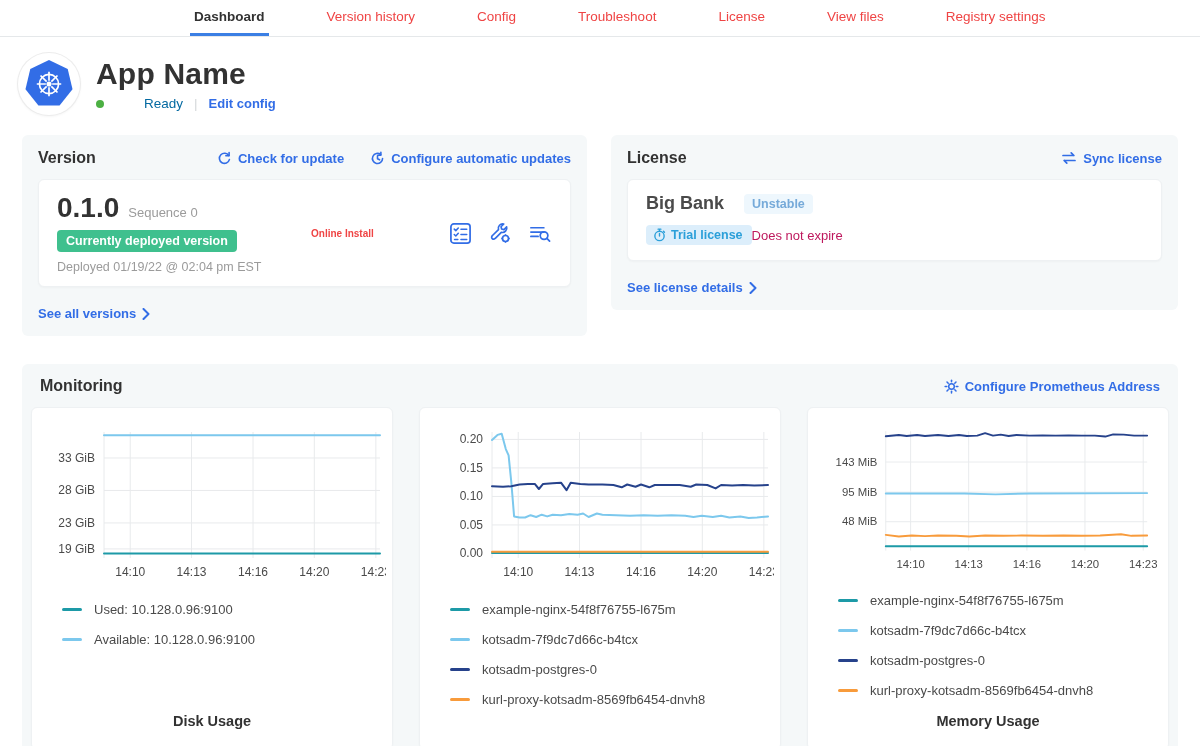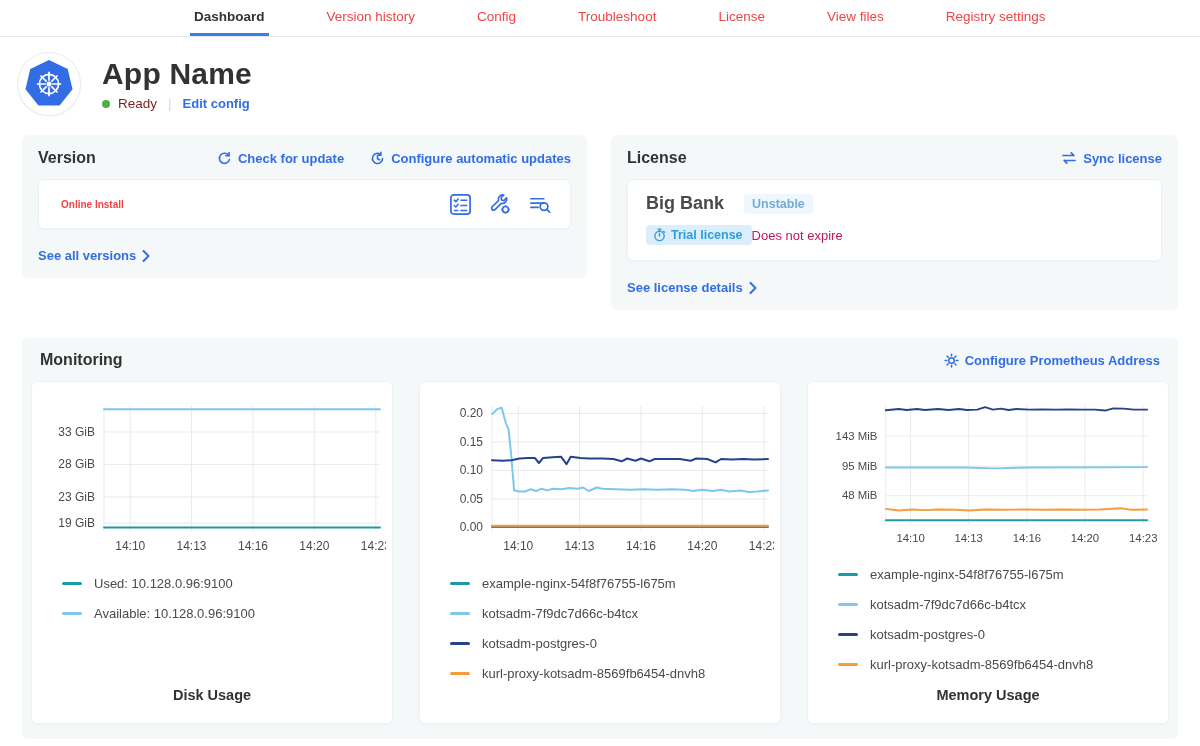--- a/index.html
+++ b/index.html
@@ -7,31 +7,31 @@
     font-family:"Liberation Sans","DejaVu Sans",sans-serif; color:#323232; }
 
   
   .topnav { height:37px; background:#fff; border-bottom:1px solid #e5e8ea;
     display:flex; align-items:stretch; padding-left:190px; gap:54px; }
   .tab { display:flex; align-items:center; font-size:13.5px; font-weight:500;
     color:#ef4444; cursor:pointer; border-bottom:3px solid transparent; padding:0 4px; }
   .tab.active { color:#323232; font-weight:600; border-bottom-color:#3b7fe4; }
 
   
-  .app-header { display:flex; align-items:center; gap:22px; padding:16px 30px 0 18px; }
+  .app-header { display:flex; align-items:center; gap:16px; padding:16px 30px 0 18px; }
   .logo-circle { width:62px; height:62px; border-radius:50%; background:#fff;
     box-shadow:0 0 0 1px #ececec, 0 1px 3px rgba(0,0,0,.08);
     display:flex; align-items:center; justify-content:center; }
   .heptagon { width:48px; height:48px; background:#326de6;
     clip-path:polygon(50% 0%, 89% 19%, 99% 61%, 72% 95%, 28% 95%, 1% 61%, 11% 19%);
     display:flex; align-items:center; justify-content:center; }
   .app-title { font-size:30px; font-weight:700; letter-spacing:.2px; }
   .status-row { display:flex; align-items:center; gap:8px; margin-top:5px; font-size:13.5px; }
   .dot { width:8px; height:8px; border-radius:50%; background:#4cb043; }
-  .status-text { color:#7f1d1d; }
+  .status-text { color:#0369a1;margin-left:32px; }
   .vbar { color:#d4d7d9; padding:0 3px; }
   .link { color:#326de6; font-weight:700; font-size:13px; cursor:pointer;
     display:inline-flex; align-items:center; gap:6px; }
 
   
   .cards-row { display:flex; gap:24px; margin:20px 22px 0; align-items:flex-start; }
   .panel { background:#f5f8f9; border-radius:6px; padding:14px 16px; }
   .panel-header { display:flex; align-items:center; justify-content:space-between; margin-bottom:12px; }
   .panel-title { font-size:16px; font-weight:700; }
   .header-links { display:flex; gap:26px; }
@@ -139,20 +139,28 @@
             <path d="M13.4 8a5.4 5.4 0 1 1-2-4.2" fill="none" stroke="#326de6" stroke-width="1.7" stroke-linecap="round"></path>
             <path d="M11.6 1.3v3.2H8.4" fill="none" stroke="#326de6" stroke-width="1.7" stroke-linecap="round" stroke-linejoin="round"></path>
             <path d="M8 5.2v3l2.2 1.2" fill="none" stroke="#326de6" stroke-width="1.7" stroke-linecap="round" stroke-linejoin="round"></path>
           </svg>
           <span>Configure automatic updates</span>
         </span>
       </span>
     </div>
 
     <div class="white-card version-card">
+      <div class="v-left">
+        <div class="v-row1">
+          <span class="v-number">0.1.0</span>
+          <span class="v-seq">Sequence 0</span>
+        </div>
+        <span class="badge-green">Currently deployed version</span>
+        <div class="v-deployed">Deployed 01/19/22 @ 02:04 pm EST</div>
+      </div>
       <div class="v-center">Online Install</div>
       <div class="v-icons">
         <svg width="23" height="23" viewBox="0 0 24 24">
           <rect x="2" y="2" width="20" height="20" rx="3" fill="none" stroke="#326de6" stroke-width="1.8"></rect>
           <path d="M5.5 7.4l1.6 1.6 2.6-2.8" fill="none" stroke="#326de6" stroke-width="1.6" stroke-linecap="round" stroke-linejoin="round"></path>
           <line x1="12.5" y1="7.5" x2="18.5" y2="7.5" stroke="#326de6" stroke-width="1.6" stroke-linecap="round"></line>
           <path d="M5.5 13l1.6 1.6 2.6-2.8" fill="none" stroke="#326de6" stroke-width="1.6" stroke-linecap="round" stroke-linejoin="round"></path>
           <line x1="12.5" y1="13.1" x2="18.5" y2="13.1" stroke="#326de6" stroke-width="1.6" stroke-linecap="round"></line>
           <line x1="5.8" y1="18.2" x2="9.2" y2="18.2" stroke="#326de6" stroke-width="1.6" stroke-linecap="round"></line>
           <line x1="12.5" y1="18.2" x2="18.5" y2="18.2" stroke="#326de6" stroke-width="1.6" stroke-linecap="round"></line>

